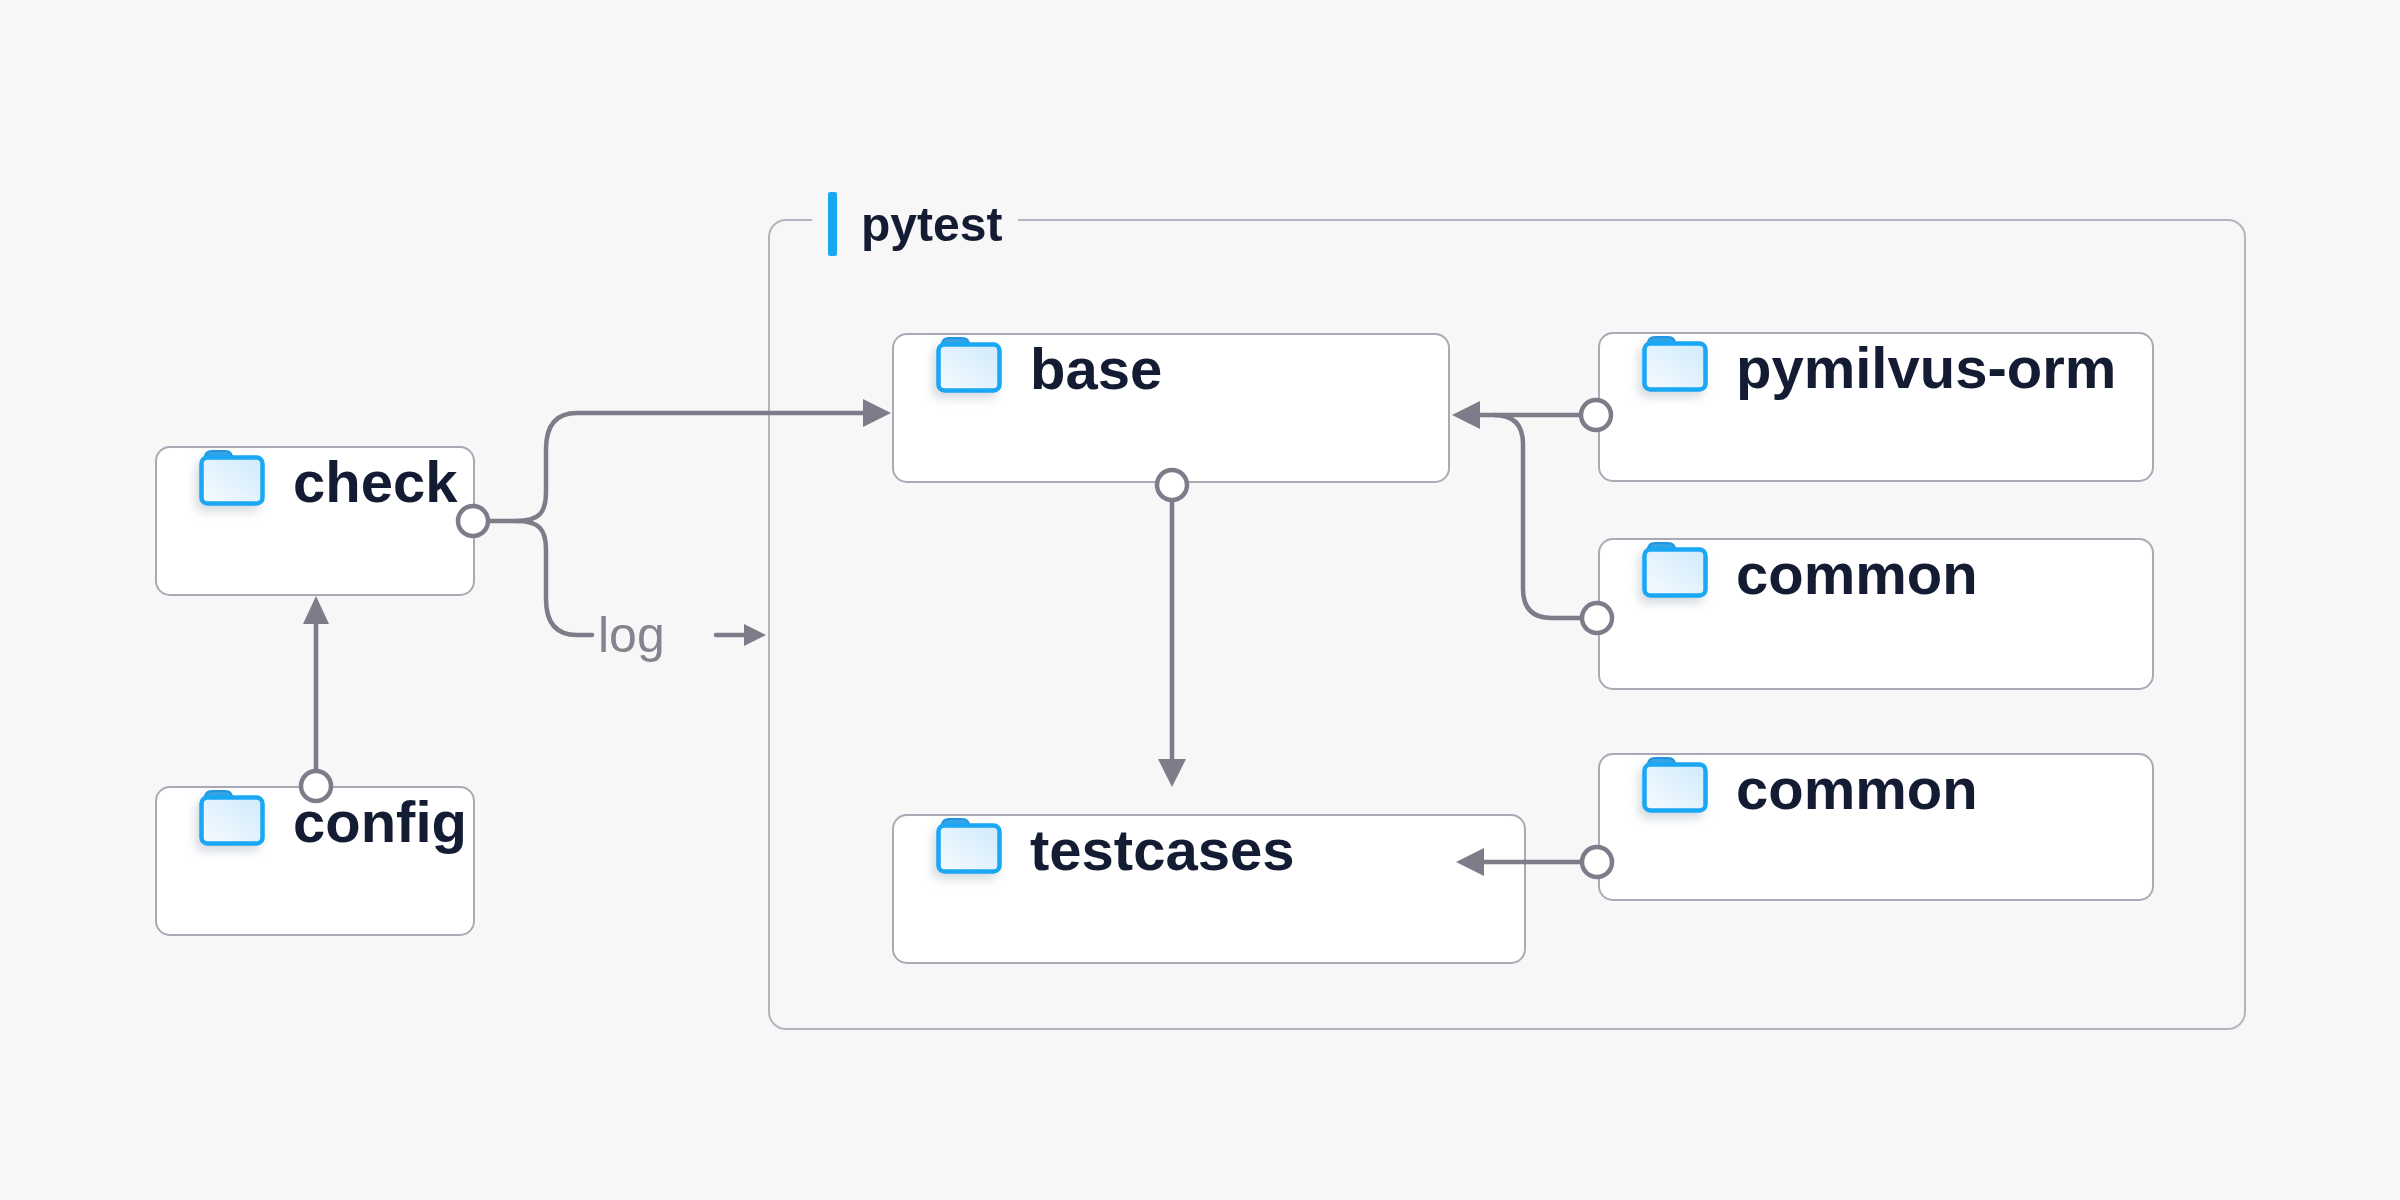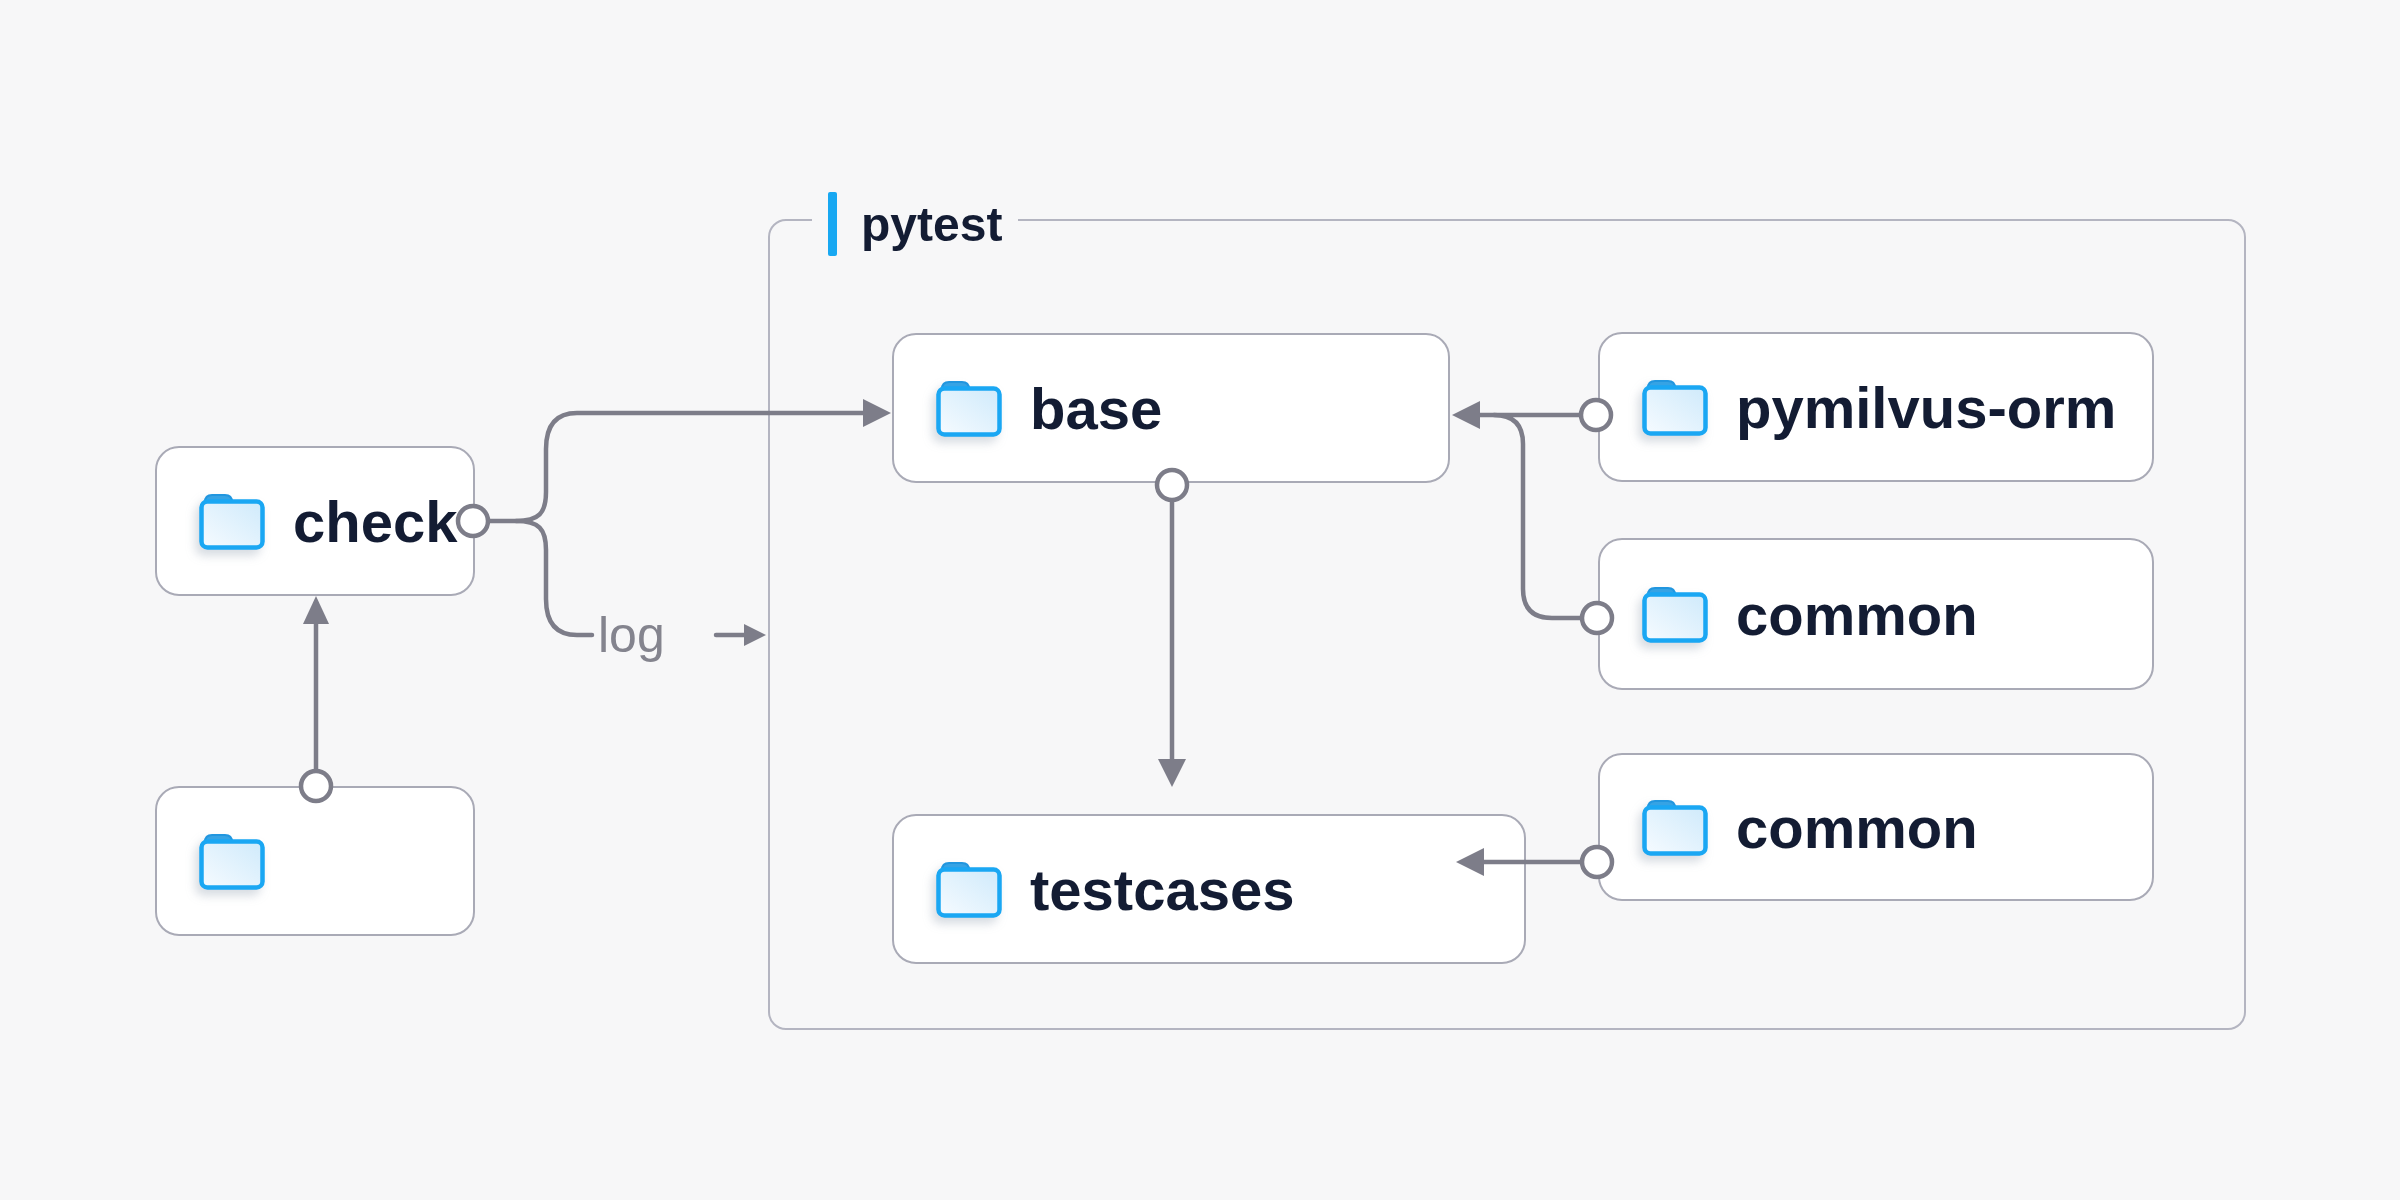--- a/index.html
+++ b/index.html
@@ -43,22 +43,22 @@
     border-radius:2px;
   }
   .group-label .title-text{
     font-size:48px;font-weight:700;color:var(--text);
   }
   
   .node{
     position:absolute;
     background:var(--boxFill);
     border:2px solid var(--boxBorder);
-    border-radius:24px;
-    display:flex;align-items:center;
+    border-radius:15px;
+    display:flex;
     padding-left:42px;gap:28px;
     z-index:1;
   }
   .node .label{
     font-size:58px;font-weight:700;color:var(--text);
     letter-spacing:0px;
     white-space:nowrap;
   }
   .folder{
     width:66px;height:58px;flex:0 0 auto;
@@ -116,20 +116,21 @@
     <svg class="folder">
         <use href="#folder-sym"></use>
       </svg>
     <span class="label">check</span>
   </div>
 
   <div class="node" id="node-config">
     <svg class="folder">
         <use href="#folder-sym"></use>
       </svg>
+    <span class="label">config</span>
   </div>
 
   <div class="node" id="node-base">
     <svg class="folder">
         <use href="#folder-sym"></use>
       </svg>
     <span class="label">base</span>
   </div>
 
   <div class="node" id="node-pymilvus-orm">

